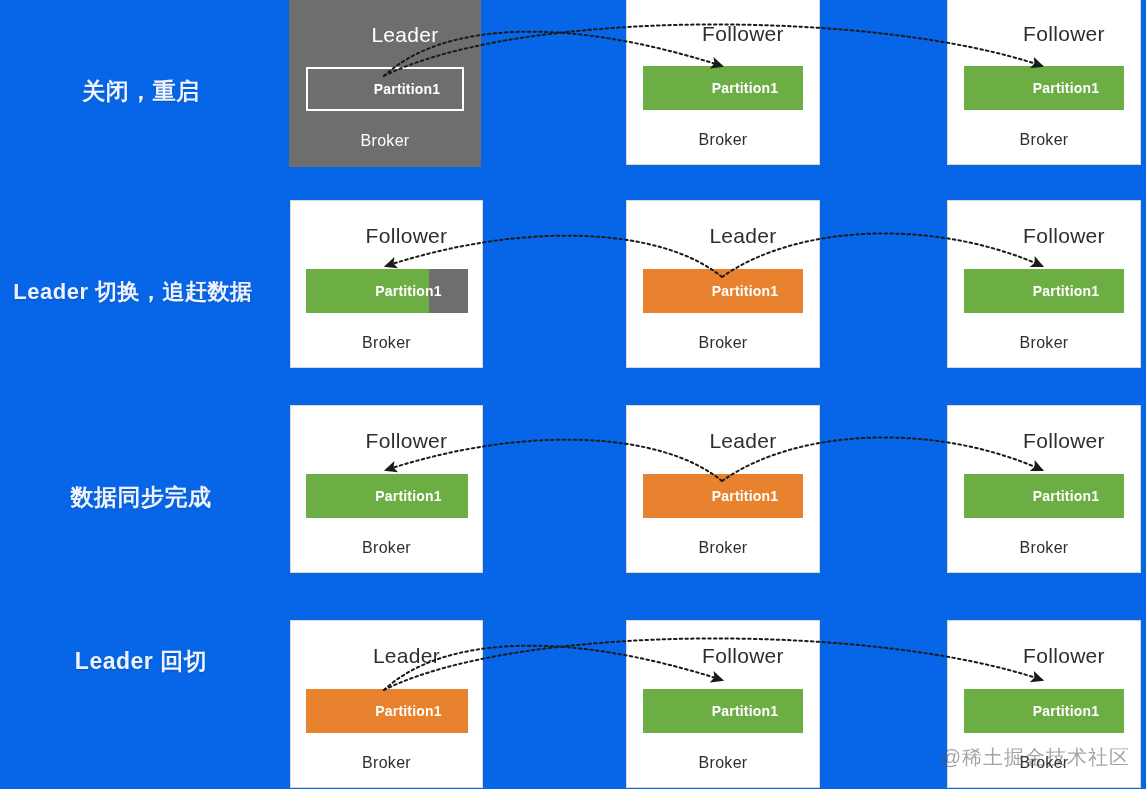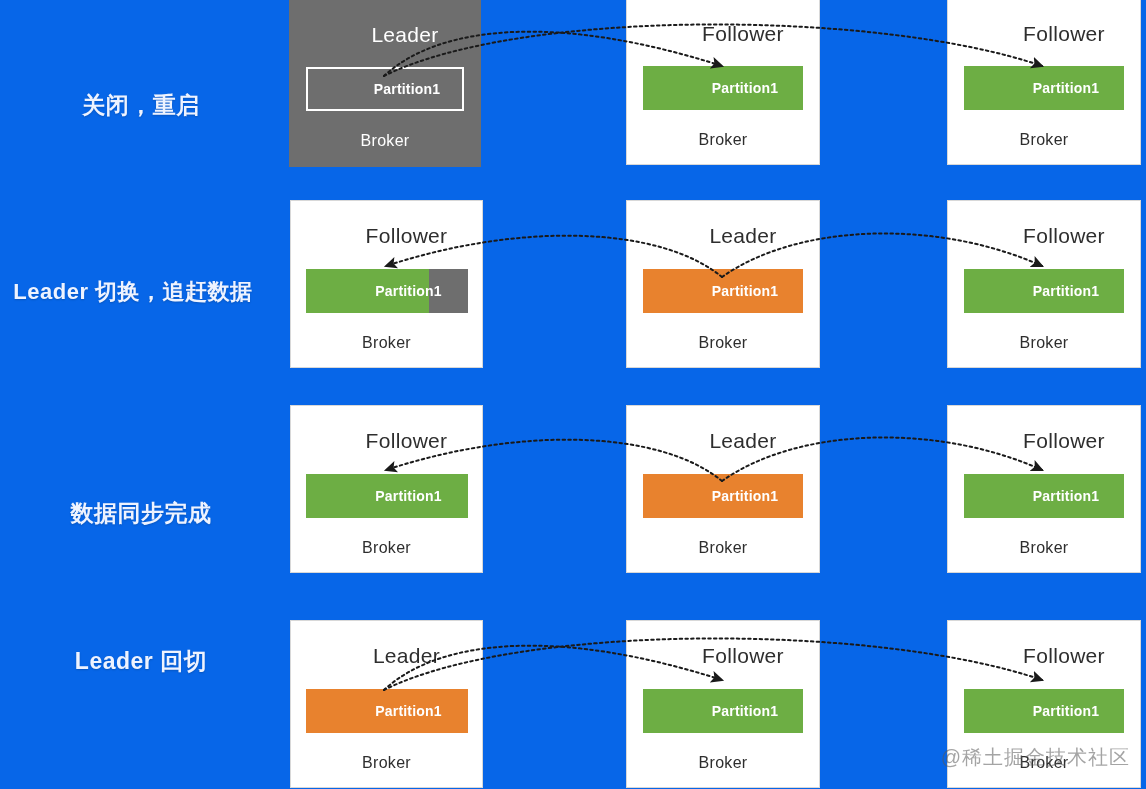--- a/index.html
+++ b/index.html
@@ -140,21 +140,21 @@
       <path d="M 722 277 C 800 222 940 220 1042 266" marker-end="url(#ah)"></path>
 
       <path d="M 722 481 C 660 430 520 426 386 470" marker-end="url(#ah)"></path>
       <path d="M 722 481 C 800 426 940 424 1042 470" marker-end="url(#ah)"></path>
 
       <path d="M 384 690 C 440 638 560 628 722 680" marker-end="url(#ah)"></path>
       <path d="M 384 690 C 520 622 880 624 1042 680" marker-end="url(#ah)"></path>
     </g>
   </svg>
 
-  <div class="row-label" style="top: 90px;">关闭，重启</div>
+  <div class="row-label" style="top: 76px;">关闭，重启</div>
 
   <div class="broker grey" style="left:289px; top:-2px; width:192px; height:169px; padding:26px 14px 18px;">
     <div class="role">Leader</div>
     <div class="partition outline" style="width:158px;">
       <span class="ptext">Partition1</span>
     </div>
     <div class="brokername">Broker</div>
   </div>
 
   <div class="broker white" style="left:626px; top:-2px; width:194px; height:167px; padding:24px 16px 16px;">
@@ -193,21 +193,21 @@
   </div>
 
   <div class="broker white" style="left:947px; top:200px; width:194px; height:168px; padding:24px 16px 16px;">
     <div class="role">Follower</div>
     <div class="partition green">
       <span class="ptext">Partition1</span>
     </div>
     <div class="brokername">Broker</div>
   </div>
 
-  <div class="row-label" style="top: 498px;">数据同步完成</div>
+  <div class="row-label" style="top: 482px;">数据同步完成</div>
 
   <div class="broker white" style="left:290px; top:405px; width:193px; height:168px; padding:24px 14px 16px;">
     <div class="role">Follower</div>
     <div class="partition green" style="width:162px;">
       <span class="ptext">Partition1</span>
     </div>
     <div class="brokername">Broker</div>
   </div>
 
   <div class="broker white" style="left:626px; top:405px; width:194px; height:168px; padding:24px 16px 16px;">

